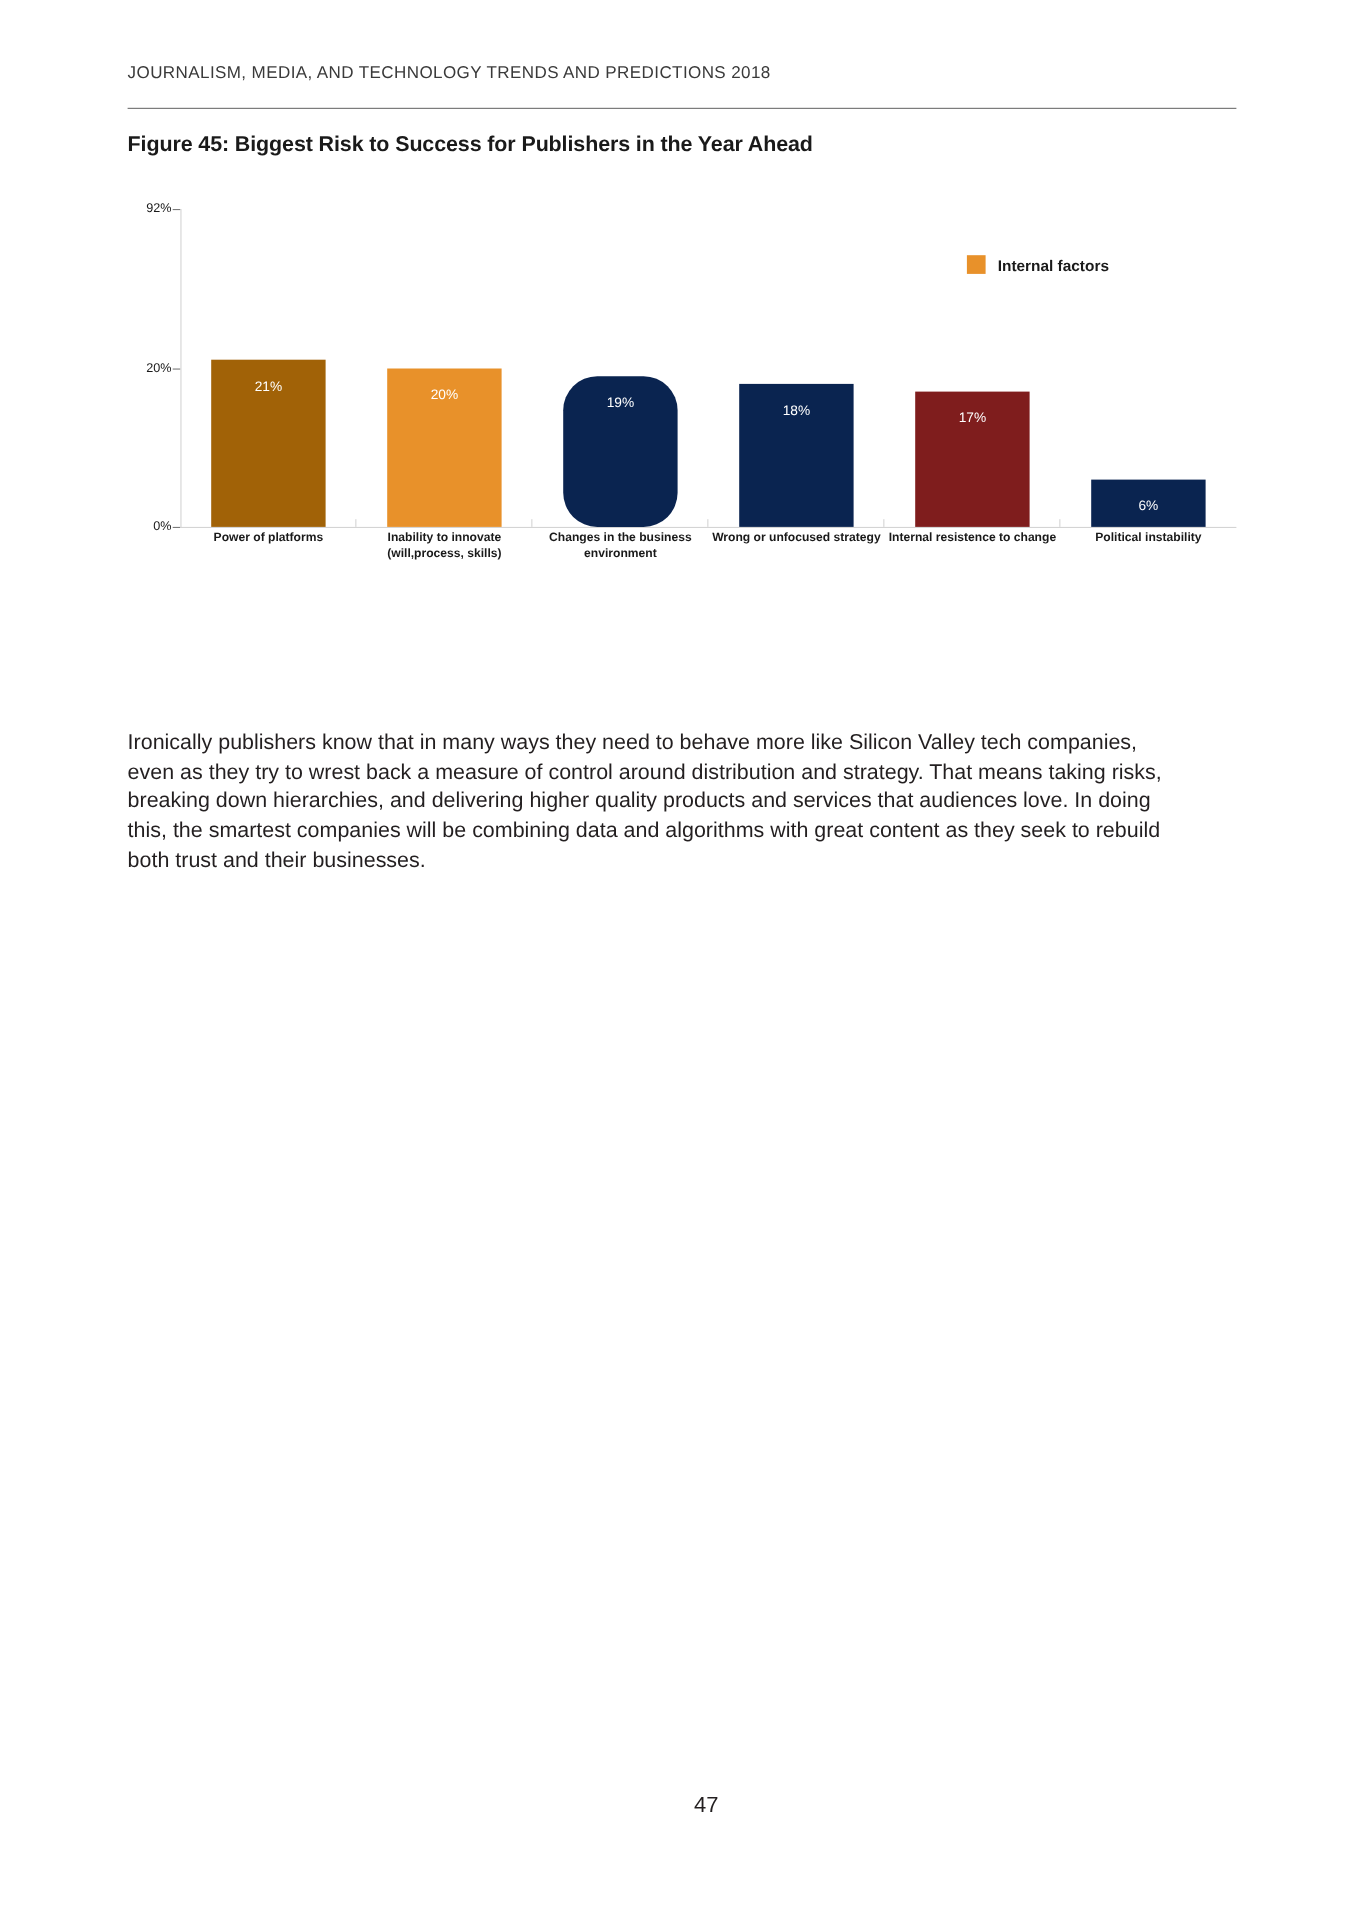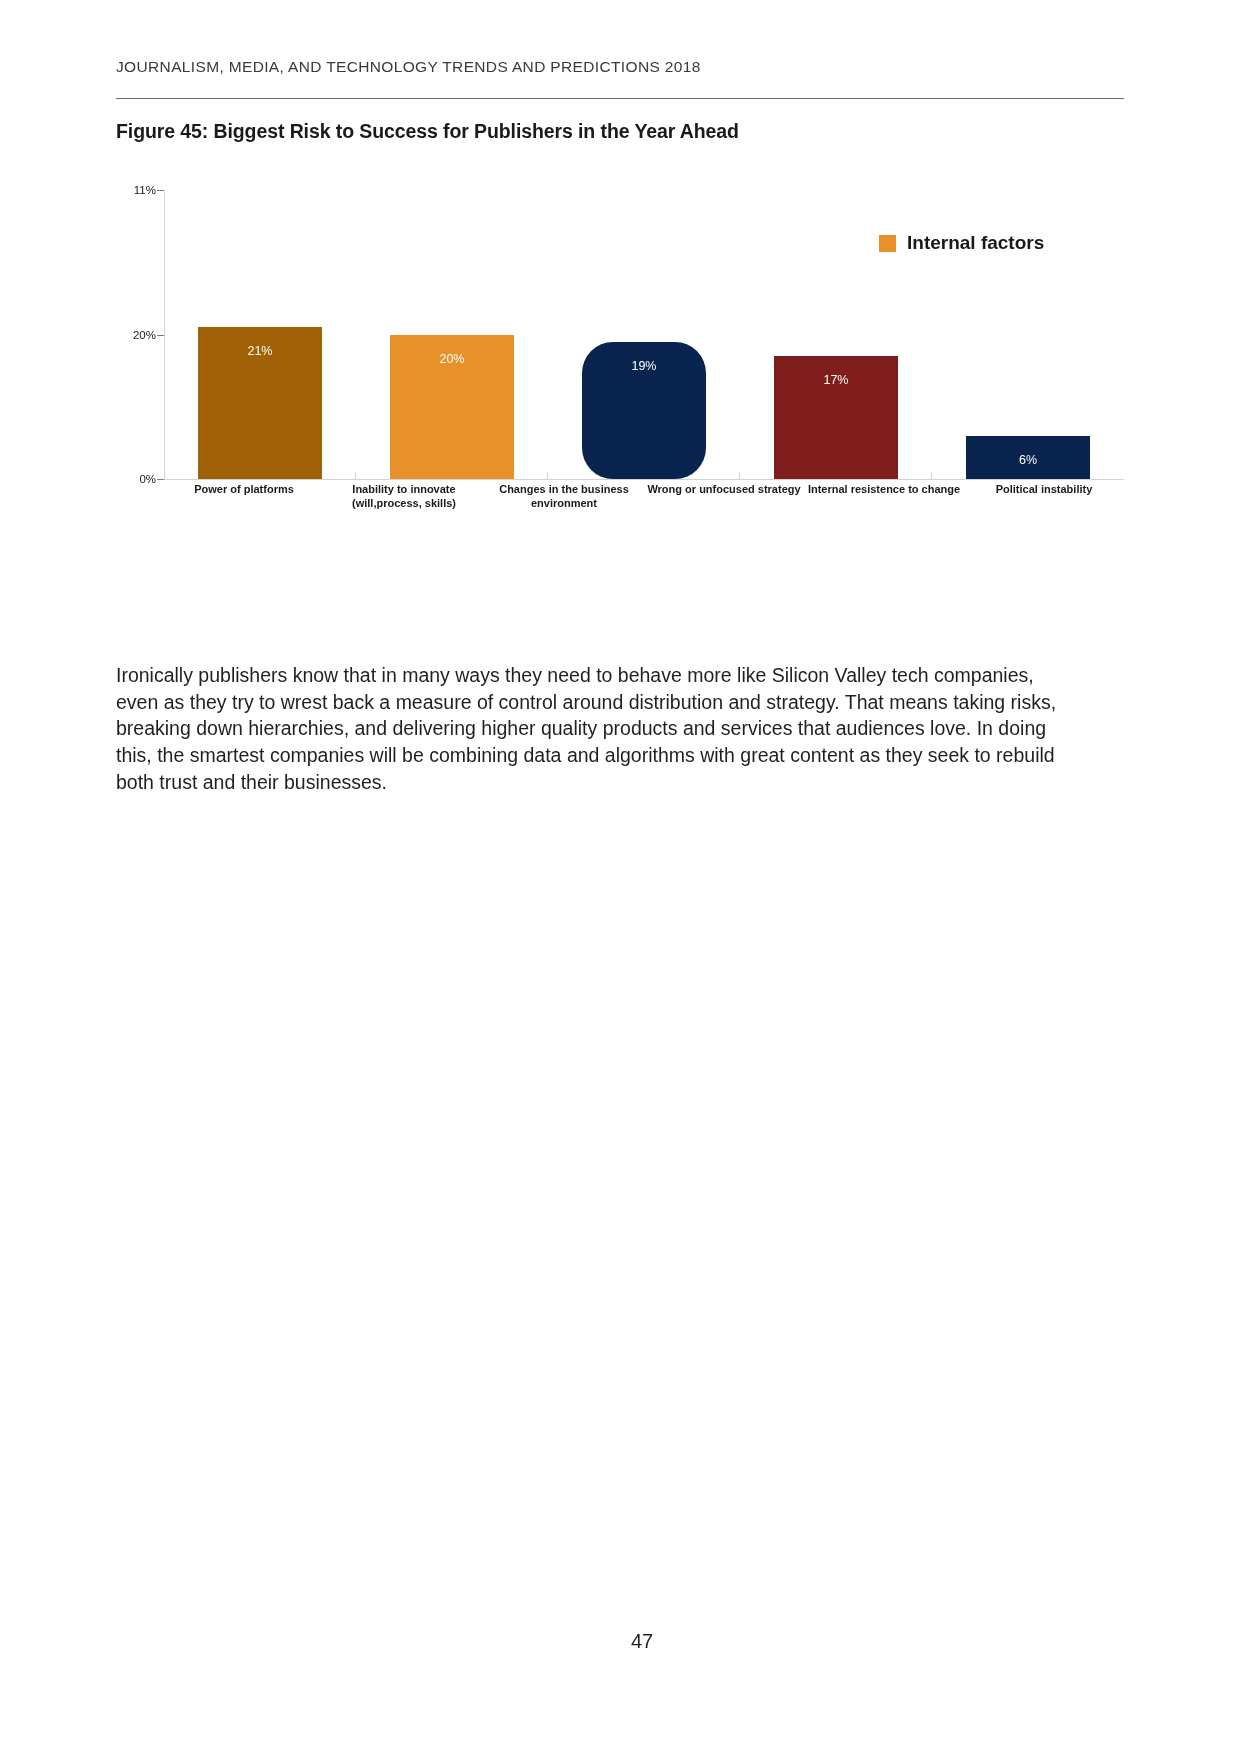--- a/index.html
+++ b/index.html
@@ -177,21 +177,21 @@
     top: 42px;
     display: flex;
     align-items: center;
     gap: 11px;
   }
   .legend-swatch {
     width: 17px;
     height: 17px;
   }
   .legend-label {
-    font-size: 19px;
+    font-size: 14px;
     font-weight: bold;
     color: #1a1a1a;
     white-space: nowrap;
   }
 
   
   .caption {
     position: absolute;
     left: 116px;
     top: 588px;
@@ -234,21 +234,21 @@
   <div class="running-header">
     <span class="htext">JOURNALISM, MEDIA, AND TECHNOLOGY TRENDS AND PREDICTIONS 2018</span>
   </div>
   <div class="header-rule"></div>
 
   <div class="figure-title">Figure 45: Biggest Risk to Success for Publishers in the Year Ahead</div>
 
   <div class="chart-area">
 
     <div class="y-axis-labels">
-      <div class="y-tick-label" style="top:0px;">11%</div>
+      <div class="y-tick-label" style="top:0px;">92%</div>
       <div class="y-tick-label" style="top:145px;">20%</div>
       <div class="y-tick-label" style="top:289px;">0%</div>
     </div>
 
     <div class="y-tick-mark" style="left:41px; top:0px;"></div>
     <div class="y-tick-mark" style="left:41px; top:145px;"></div>
     <div class="y-tick-mark" style="left:41px; top:289px;"></div>
 
     <div class="plot">
       <div class="axis-line-y"></div>
@@ -272,20 +272,26 @@
           </div>
           <span class="sep"></span>
         </div>
         <div class="bar-slot">
           <div class="bar" style="height:47.5%; background:#0a2450;border-radius:31px;">
             <span class="bar-value">19%</span>
           </div>
           <span class="sep"></span>
         </div>
         <div class="bar-slot">
+          <div class="bar" style="height:45%; background:#0a2450;">
+            <span class="bar-value">18%</span>
+          </div>
+          <span class="sep"></span>
+        </div>
+        <div class="bar-slot">
           <div class="bar" style="height:42.5%; background:#7f1d1d;">
             <span class="bar-value">17%</span>
           </div>
           <span class="sep"></span>
         </div>
         <div class="bar-slot">
           <div class="bar" style="height:15%; background:#0a2450;">
             <span class="bar-value">6%</span>
           </div>
         </div>

